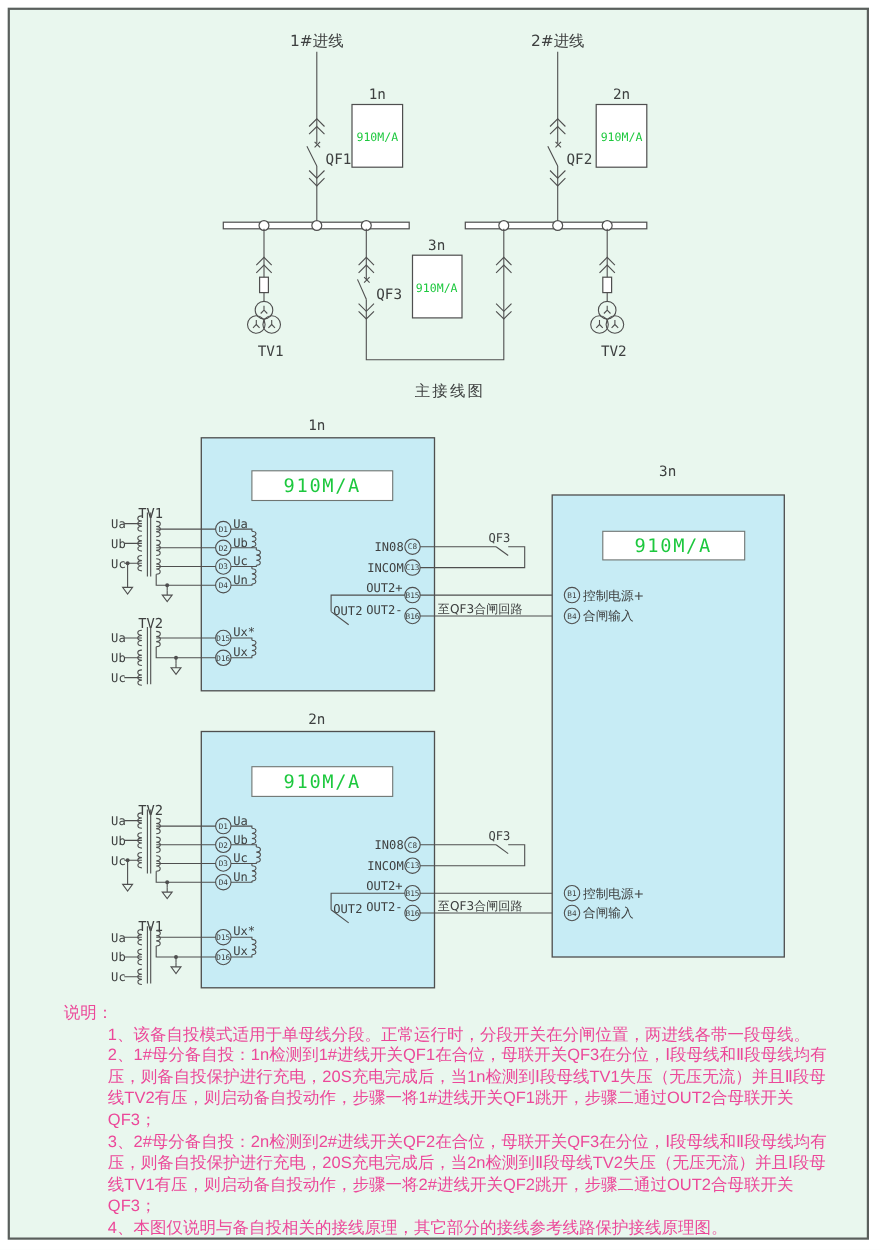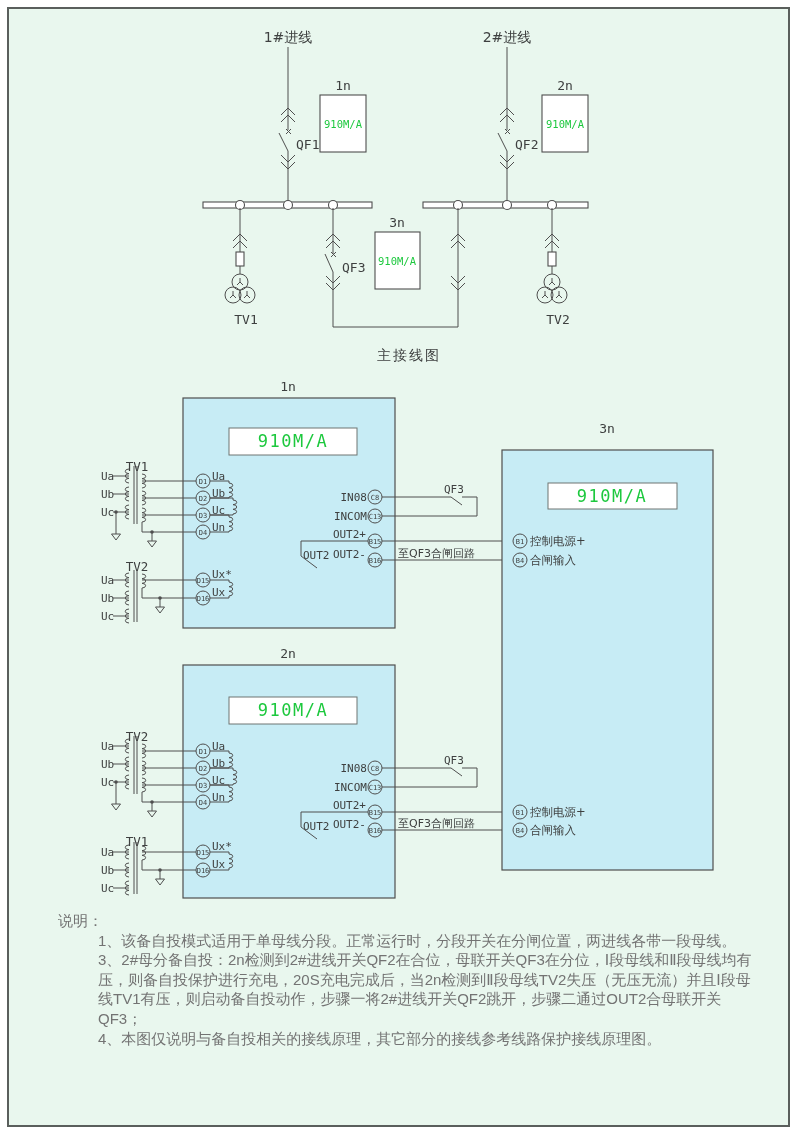--- a/index.html
+++ b/index.html
@@ -14,21 +14,21 @@
   .panel{fill:#c7ecf5;stroke:#4f4f4f;stroke-width:1.2;}
   .mbox{fill:#ffffff;stroke:#6f7572;stroke-width:1;}
   .dot{fill:#4f4f4f;stroke:none;}
   .tm{font-family:"DejaVu Sans Mono",monospace;}
   .tcn{font-family:"DejaVu Sans",sans-serif;}
   .green{fill:#1dc83e;}
   .f7{font-size:7px;} .f11{font-size:11px;} .f115{font-size:11.5px;}
   .f12{font-size:12.5px;} .f13{font-size:13px;} .f14{font-size:14px;}
   .f17{font-size:17px;letter-spacing:1.5px;}
   .f10g{font-size:10.5px;}
-  .notes{position:absolute;left:58px;top:911px;width:694px;color:#737373;
+  .notes{position:absolute;left:58px;top:911px;width:694px;color:#ec4899;
          font-size:15px;line-height:19.6px;}
   .notes .item{margin-left:40px;}
 </style>
 </head>
 <body>
 
 <div class="page">
   <div class="frame"></div>
 
   <svg width="800" height="1136" viewBox="0 0 800 1136">
@@ -344,16 +344,17 @@
         <circle class="w" cx="520" cy="830" r="7"></circle>
           <text class="tm f7" x="520" y="832.5" text-anchor="middle">B4</text>
         <text class="tcn f115" x="530" y="834">合闸输入</text>
       </g>
     </g>
   </svg>
 
   <div class="notes">
     <div>说明：</div>
     <div class="item">1、该备自投模式适用于单母线分段。正常运行时，分段开关在分闸位置，两进线各带一段母线。</div>
+    <div class="item">2、1#母分备自投：1n检测到1#进线开关QF1在合位，母联开关QF3在分位，Ⅰ段母线和Ⅱ段母线均有压，则备自投保护进行充电，20S充电完成后，当1n检测到Ⅰ段母线TV1失压（无压无流）并且Ⅱ段母线TV2有压，则启动备自投动作，步骤一将1#进线开关QF1跳开，步骤二通过OUT2合母联开关QF3；</div>
     <div class="item">3、2#母分备自投：2n检测到2#进线开关QF2在合位，母联开关QF3在分位，Ⅰ段母线和Ⅱ段母线均有压，则备自投保护进行充电，20S充电完成后，当2n检测到Ⅱ段母线TV2失压（无压无流）并且Ⅰ段母线TV1有压，则启动备自投动作，步骤一将2#进线开关QF2跳开，步骤二通过OUT2合母联开关QF3；</div>
     <div class="item">4、本图仅说明与备自投相关的接线原理，其它部分的接线参考线路保护接线原理图。</div>
   </div>
 </div>
 
 </body></html>

